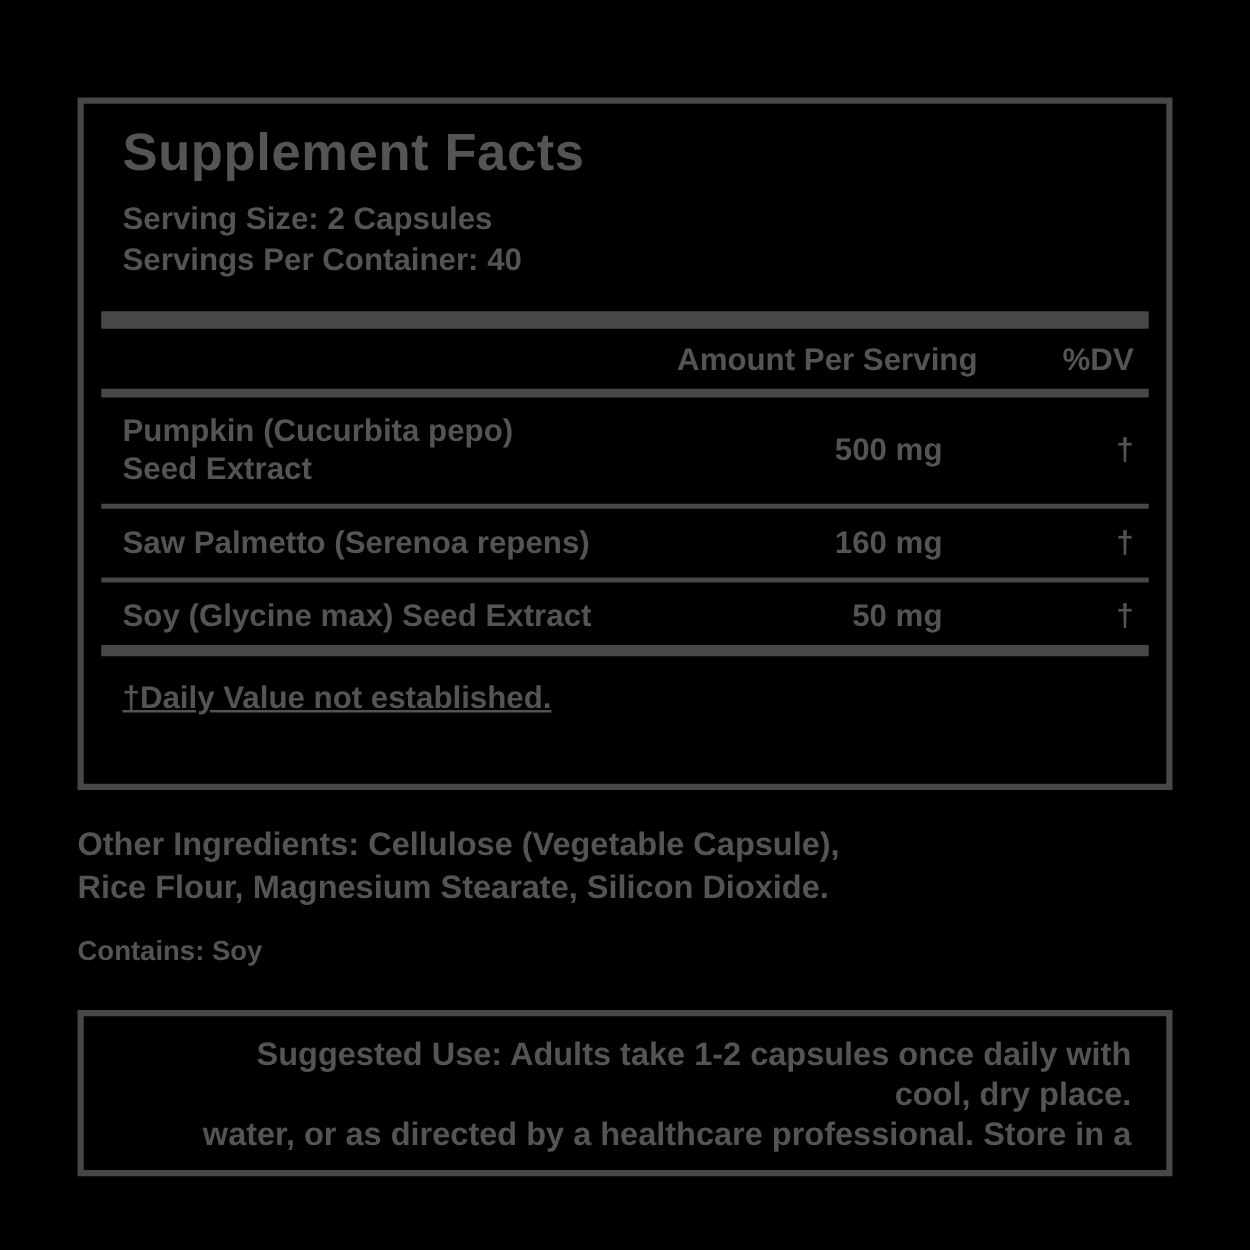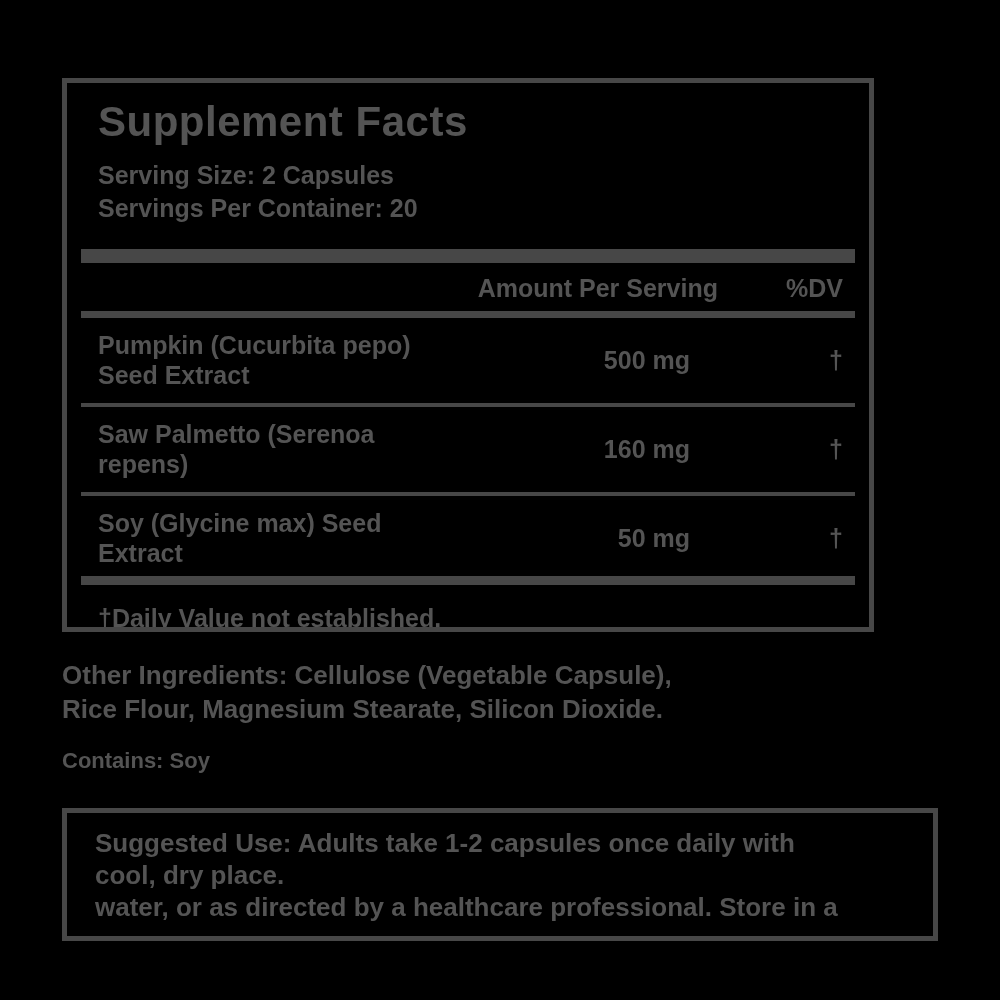--- a/index.html
+++ b/index.html
@@ -15,21 +15,21 @@
     color: #545454;
     font-weight: 700;
     overflow: hidden;
   }
 
   
   .sf-panel {
     position: absolute;
     left: 62px;
     top: 78px;
-    width: 812px;
+    width: 876px;
     height: 554px;
     border: 5px solid #474747;
     box-sizing: border-box;
     padding: 0 14px;
     overflow: hidden;
   }
   .sf-title {
     margin: 16px 0 0 17px;
     font-size: 42px;
     line-height: 46px;
@@ -99,31 +99,32 @@
     left: 62px;
     top: 808px;
     width: 876px;
     height: 133px;
     border: 5px solid #474747;
     box-sizing: border-box;
     padding: 14px 28px;
     font-size: 26px;
     line-height: 32px;
     overflow: hidden;
+    text-align: right;
   }
 </style>
 </head>
 <body>
 
 <div class="sf-panel">
   <div class="sf-title">Supplement Facts</div>
 
   <div class="sf-serving">
     <div>Serving Size: 2 Capsules</div>
-    <div>Servings Per Container: 20</div>
+    <div>Servings Per Container: 40</div>
   </div>
 
   <div class="bar-thick"></div>
 
   <div class="sf-headrow">
     <div></div>
     <div class="col-amount">Amount Per Serving</div>
     <div class="col-dv">%DV</div>
   </div>
 

